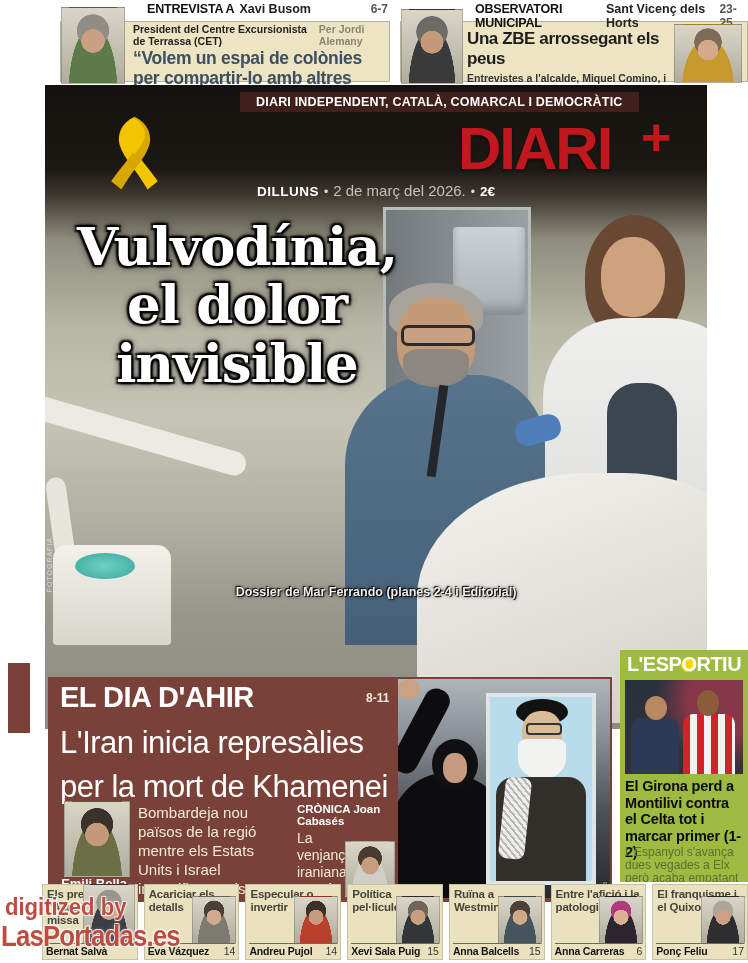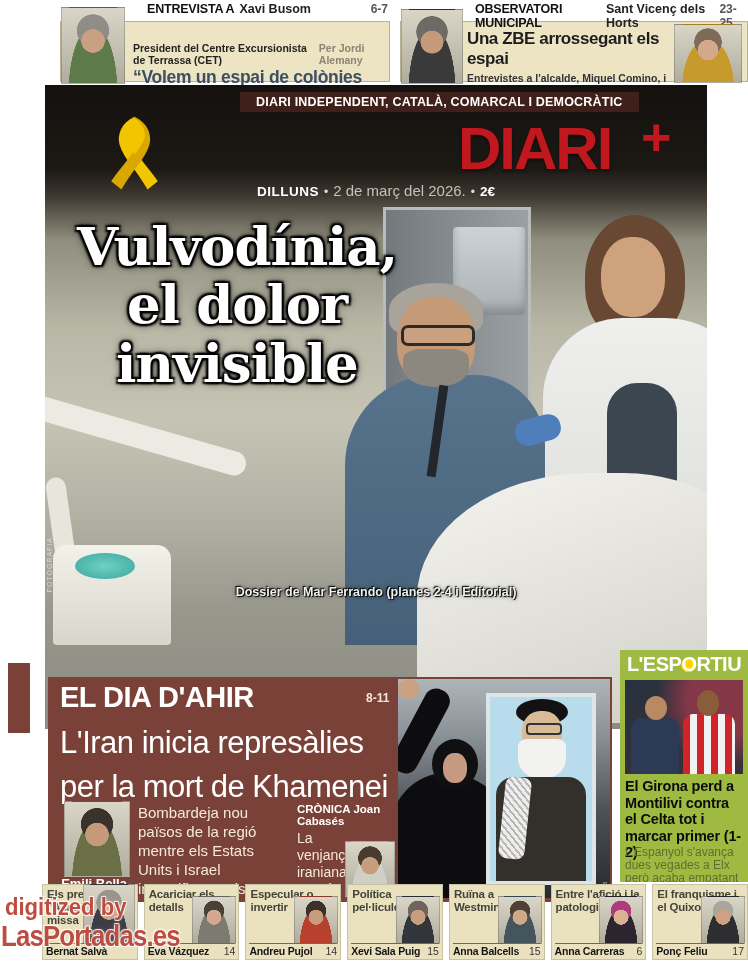--- a/index.html
+++ b/index.html
@@ -19,21 +19,21 @@
   .ts-box{position:absolute;top:2px;height:80px;}
   .ts-left{left:60px;width:330px;}
   .ts-right{left:400px;width:348px;}
   .ts-header{position:absolute;top:0;height:18px;display:flex;align-items:baseline;gap:5px;z-index:3;}
   .ts-left .ts-header{left:70px;right:2px;}
   .ts-right .ts-header{left:58px;right:4px;}
   .ts-kicker{font-size:12.5px;font-weight:bold;color:#111;letter-spacing:-.2px;padding-left:17px;}
   .ts-subject{font-size:12.5px;font-weight:bold;color:#222;}
   .ts-pages{margin-left:auto;font-size:12px;font-weight:bold;color:#555;}
   .ts-cream{position:absolute;left:0;right:0;top:19px;bottom:0;background:#ece4c2;border:1px solid #b9b294;}
-  .ts-left .ts-cream{padding:20px 6px 0 72px;box-sizing:border-box;}
+  .ts-left .ts-cream{padding:1px 6px 0 72px;box-sizing:border-box;}
   .ts-right .ts-cream{padding:3px 78px 0 66px;box-sizing:border-box;}
   .ts-roleline{display:flex;align-items:baseline;}
   .ts-role{font-size:10.5px;font-weight:bold;color:#222;}
   .ts-byline{margin-left:auto;font-size:10.5px;font-weight:bold;color:#8a8474;}
   .ts-quote{margin-top:2px;font-size:17.5px;line-height:19.5px;font-weight:bold;color:#3d4f63;letter-spacing:-.3px;}
   .ts-title{font-size:17px;font-weight:bold;color:#1d1d1d;letter-spacing:-.4px;margin-top:4px;}
   .ts-sub{margin-top:3px;font-size:10.5px;line-height:12px;font-weight:bold;color:#333;}
 
   
   .mast{left:45px;top:85px;width:662px;height:644px;overflow:hidden;background:#1c1814;}
@@ -167,21 +167,21 @@
 
   <div class="ts-box ts-right">
     <div class="ts-header">
       <span class="ts-kicker">OBSERVATORI MUNICIPAL</span>
       <span class="ts-subject">Sant Vicenç dels Horts</span>
       <span class="ts-pages">23-25</span>
     </div>
     <div class="portrait" style="left:1px;top:7px;width:60px;height:73px;z-index:3;--hair:#6e6a66;--shirt:#3a3a3a;--skin:#c49a7a;"></div>
     <div class="portrait" style="right:6px;top:22px;width:66px;height:57px;z-index:3;--hair:#7d6a57;--shirt:#c79a2e;--skin:#d4a88a;"></div>
     <div class="ts-cream">
-      <div class="ts-title">Una ZBE arrossegant els espai</div>
+      <div class="ts-title">Una ZBE arrossegant els peus</div>
       <div class="ts-sub">Entrevistes a l'alcalde, Miquel Comino, i a la cap de l'oposició, Marcel·lina Bosch</div>
     </div>
   </div>
 
   <div class="abs mast">
 
     <div class="ph ph-base"></div>
     <div class="ph ph-door"></div>
     <div class="ph ph-dispenser"></div>
     <div class="ph ph-nurse-hair"></div>

